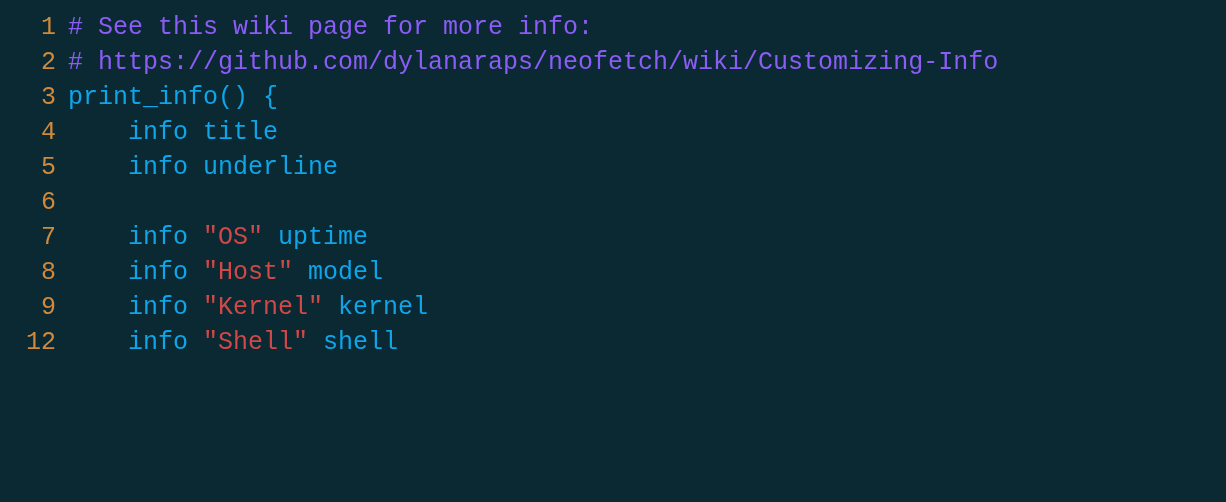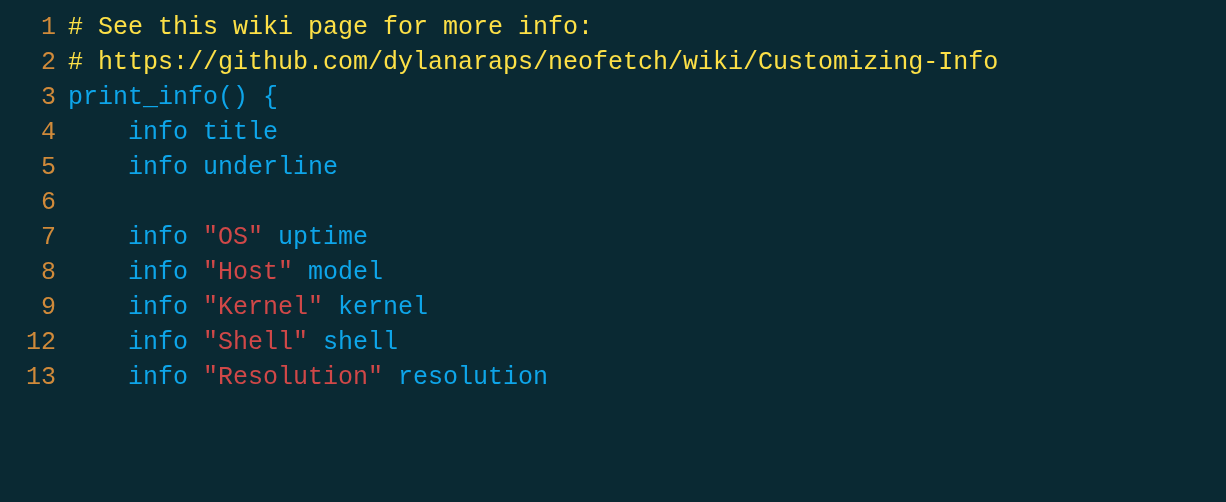--- a/index.html
+++ b/index.html
@@ -31,21 +31,21 @@
       text-align: right;
       padding-right: 12px;
       color: #d08a3a;
       user-select: none;
       flex-shrink: 0;
     }
     .code {
       color: #a8b5b5;
     }
     .comment {
-      color: #fde047;
+      color: #8b5cf6;
     }
     .string {
       color: #d04848;
     }
     .default {
       color: #0ea5e9;
     }
   </style>
 </head>
 <body>
@@ -54,14 +54,13 @@
     <div class="line"><span class="gutter">1</span><span class="code"><span class="comment"># See this wiki page for more info:</span></span></div>
     <div class="line"><span class="gutter">2</span><span class="code"><span class="comment"># https://github.com/dylanaraps/neofetch/wiki/Customizing-Info</span></span></div>
     <div class="line"><span class="gutter">3</span><span class="code"><span class="default">print_info() {</span></span></div>
     <div class="line"><span class="gutter">4</span><span class="code"><span class="default">    info title</span></span></div>
     <div class="line"><span class="gutter">5</span><span class="code"><span class="default">    info underline</span></span></div>
     <div class="line"><span class="gutter">6</span><span class="code"><span class="default"></span></span></div>
     <div class="line"><span class="gutter">7</span><span class="code"><span class="default">    info </span><span class="string">"OS"</span><span class="default"> uptime</span></span></div>
     <div class="line"><span class="gutter">8</span><span class="code"><span class="default">    info </span><span class="string">"Host"</span><span class="default"> model</span></span></div>
     <div class="line"><span class="gutter">9</span><span class="code"><span class="default">    info </span><span class="string">"Kernel"</span><span class="default"> kernel</span></span></div>
     <div class="line"><span class="gutter">12</span><span class="code"><span class="default">    info </span><span class="string">"Shell"</span><span class="default"> shell</span></span></div>
-    <div class="line"><span class="gutter">13</span><span class="code"><span class="default">    info </span><span class="string">"Resolution"</span><span class="default"> resolution</span></span></div>
   </div>
 
 </body></html>

